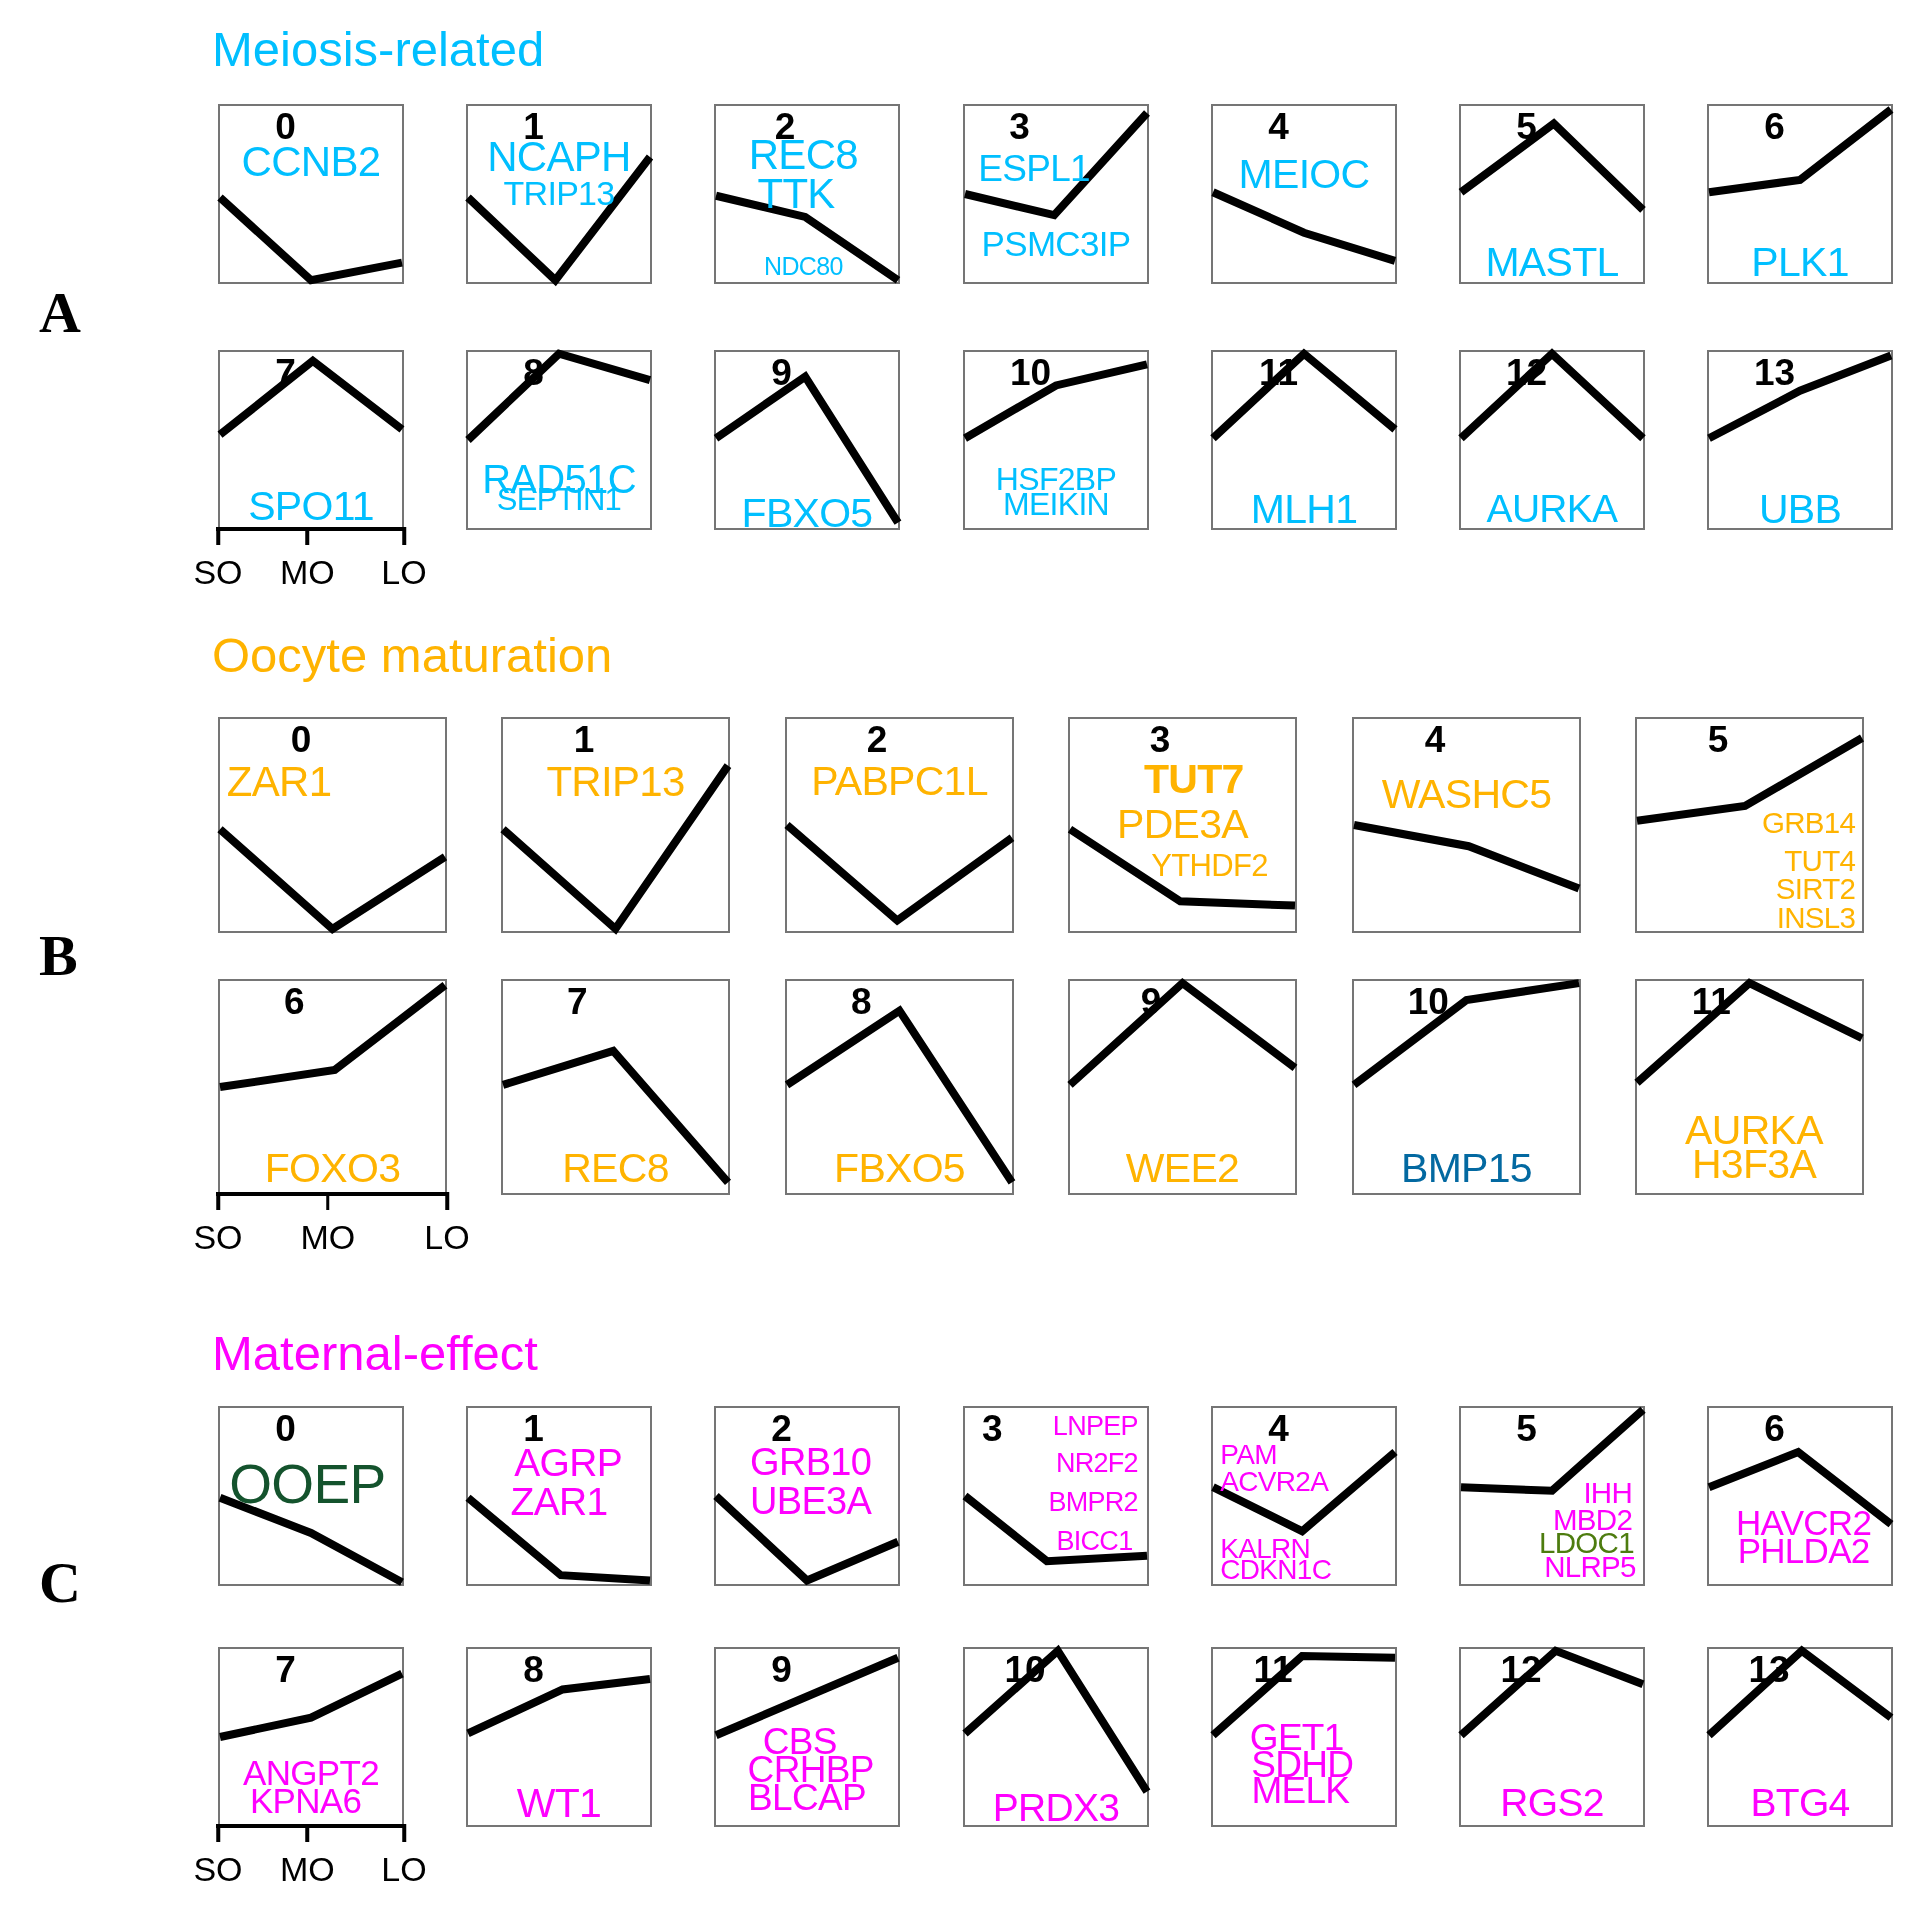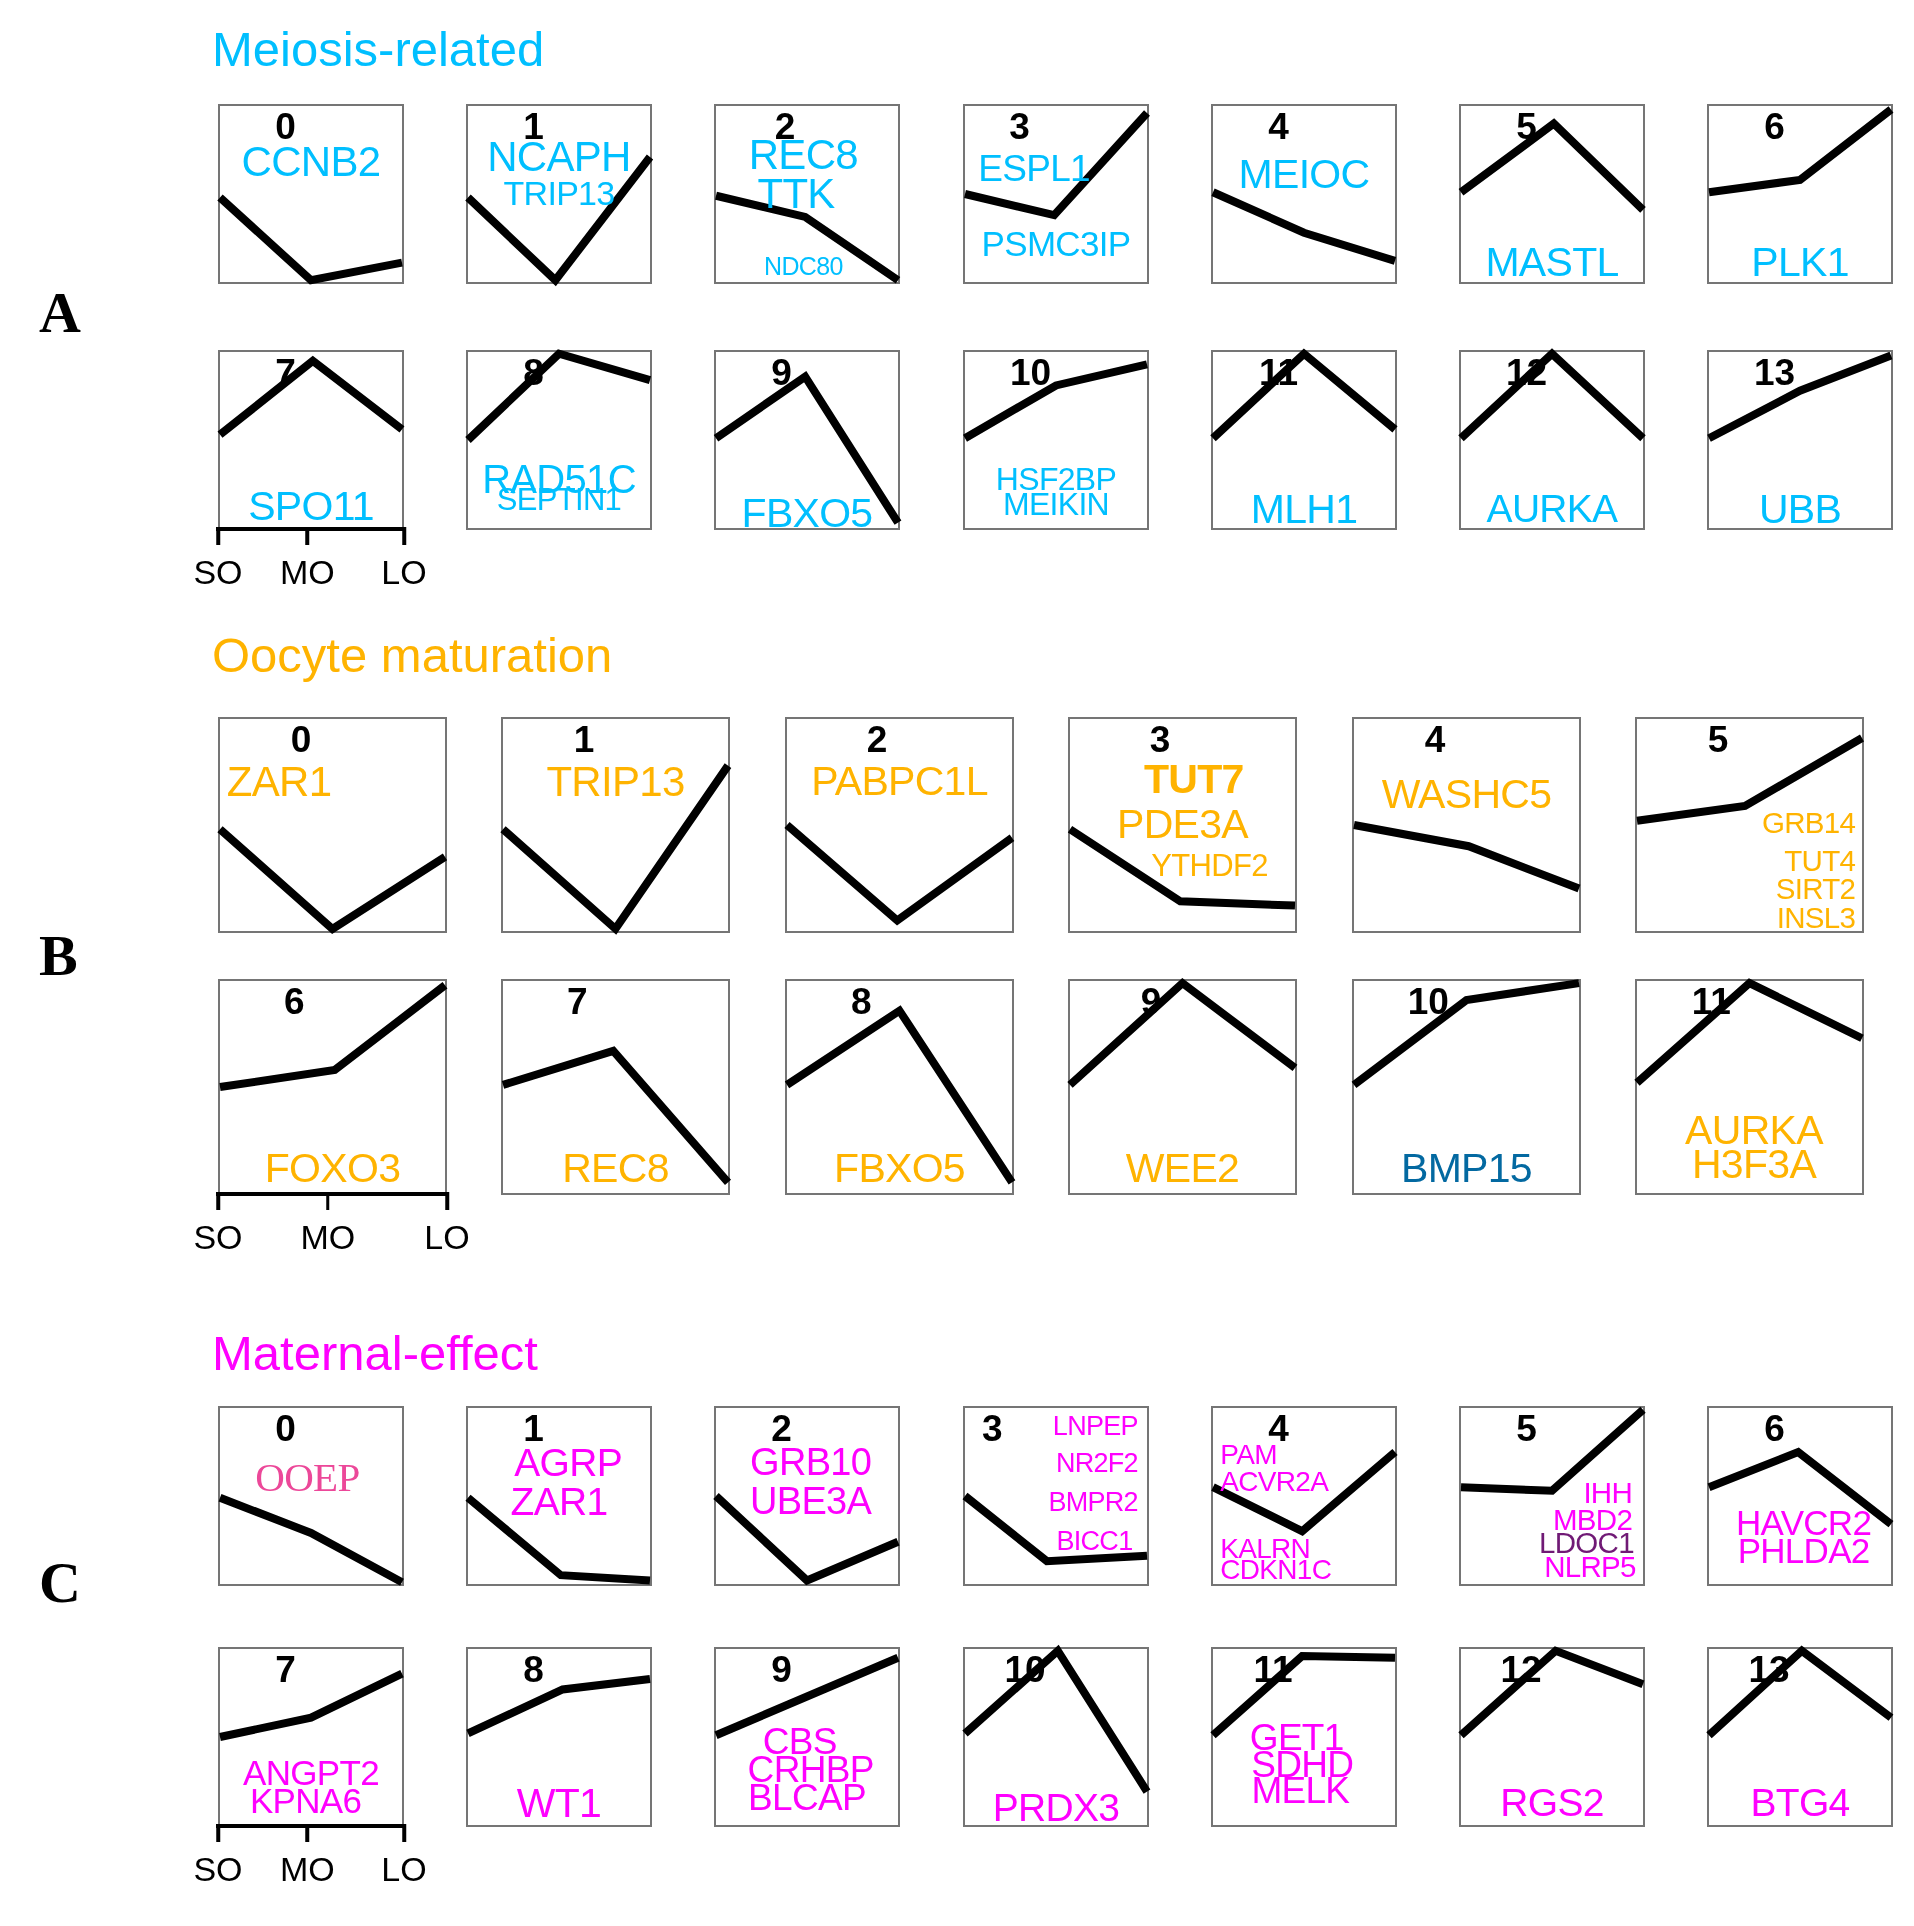--- a/index.html
+++ b/index.html
@@ -244,21 +244,21 @@
       <div class="tick" style="left: 48%;"></div>
       <span class="ticklabel" style="left: 48%;">MO</span>
       <div class="tick" style="left: 100%;"></div>
       <span class="ticklabel" style="left: 100%;">LO</span>
     </div>
     <div class="box" style="left: 218px; top: 1406px; width: 186px; height: 180px;">
       <span class="clusternum" style="left: 36%;">0</span>
       <svg viewBox="0 0 100 100" preserveAspectRatio="none">
         <polyline points="0,51 50,71 100,99" vector-effect="non-scaling-stroke"></polyline>
       </svg>
-      <span class="gene c" style="font-size: 41px; top: 28%; color: #ec4899; left: 48%; font-family: Liberation Serif, serif;">OOEP</span>
+      <span class="gene c" style="font-size: 55px; top: 28%; color: #14532d; left: 48%;">OOEP</span>
     </div>
     <div class="box" style="left: 466px; top: 1406px; width: 186px; height: 180px;">
       <span class="clusternum" style="left: 36%;">1</span>
       <svg viewBox="0 0 100 100" preserveAspectRatio="none">
         <polyline points="0,51 51,95 100,98" vector-effect="non-scaling-stroke"></polyline>
       </svg>
       <span class="gene c" style="font-size: 39px; top: 20%; color: rgb(255, 0, 255); left: 55%;">AGRP</span>
       <span class="gene c" style="font-size: 39px; top: 42%; color: rgb(255, 0, 255); left: 50%;">ZAR1</span>
     </div>
     <div class="box" style="left: 714px; top: 1406px; width: 186px; height: 180px;">
@@ -289,21 +289,21 @@
       <span class="gene l" style="font-size: 28px; top: 72%; color: rgb(255, 0, 255); left: 4%;">KALRN</span>
       <span class="gene l" style="font-size: 28px; top: 84%; color: rgb(255, 0, 255); left: 4%;">CDKN1C</span>
     </div>
     <div class="box" style="left: 1459px; top: 1406px; width: 186px; height: 180px;">
       <span class="clusternum" style="left: 36%;">5</span>
       <svg viewBox="0 0 100 100" preserveAspectRatio="none">
         <polyline points="0,45 50,47 100,1" vector-effect="non-scaling-stroke"></polyline>
       </svg>
       <span class="gene r" style="font-size: 29.5px; top: 40%; color: rgb(255, 0, 255); right: 6%;">IHH</span>
       <span class="gene r" style="font-size: 29.5px; top: 55%; color: rgb(255, 0, 255); right: 6%;">MBD2</span>
-      <span class="gene r" style="font-size: 29.5px; top: 68%; color: #701a75; right: 5%;">LDOC1</span>
+      <span class="gene r" style="font-size: 29.5px; top: 68%; color: #4d7c0f; right: 5%;">LDOC1</span>
       <span class="gene r" style="font-size: 29.5px; top: 82%; color: rgb(255, 0, 255); right: 4%;">NLRP5</span>
     </div>
     <div class="box" style="left: 1707px; top: 1406px; width: 186px; height: 180px;">
       <span class="clusternum" style="left: 36%;">6</span>
       <svg viewBox="0 0 100 100" preserveAspectRatio="none">
         <polyline points="0,45 49,25 100,66" vector-effect="non-scaling-stroke"></polyline>
       </svg>
       <span class="gene c" style="font-size: 35px; top: 55%; color: rgb(255, 0, 255); left: 52%;">HAVCR2</span>
       <span class="gene c" style="font-size: 35px; top: 71%; color: rgb(255, 0, 255); left: 52%;">PHLDA2</span>
     </div>

